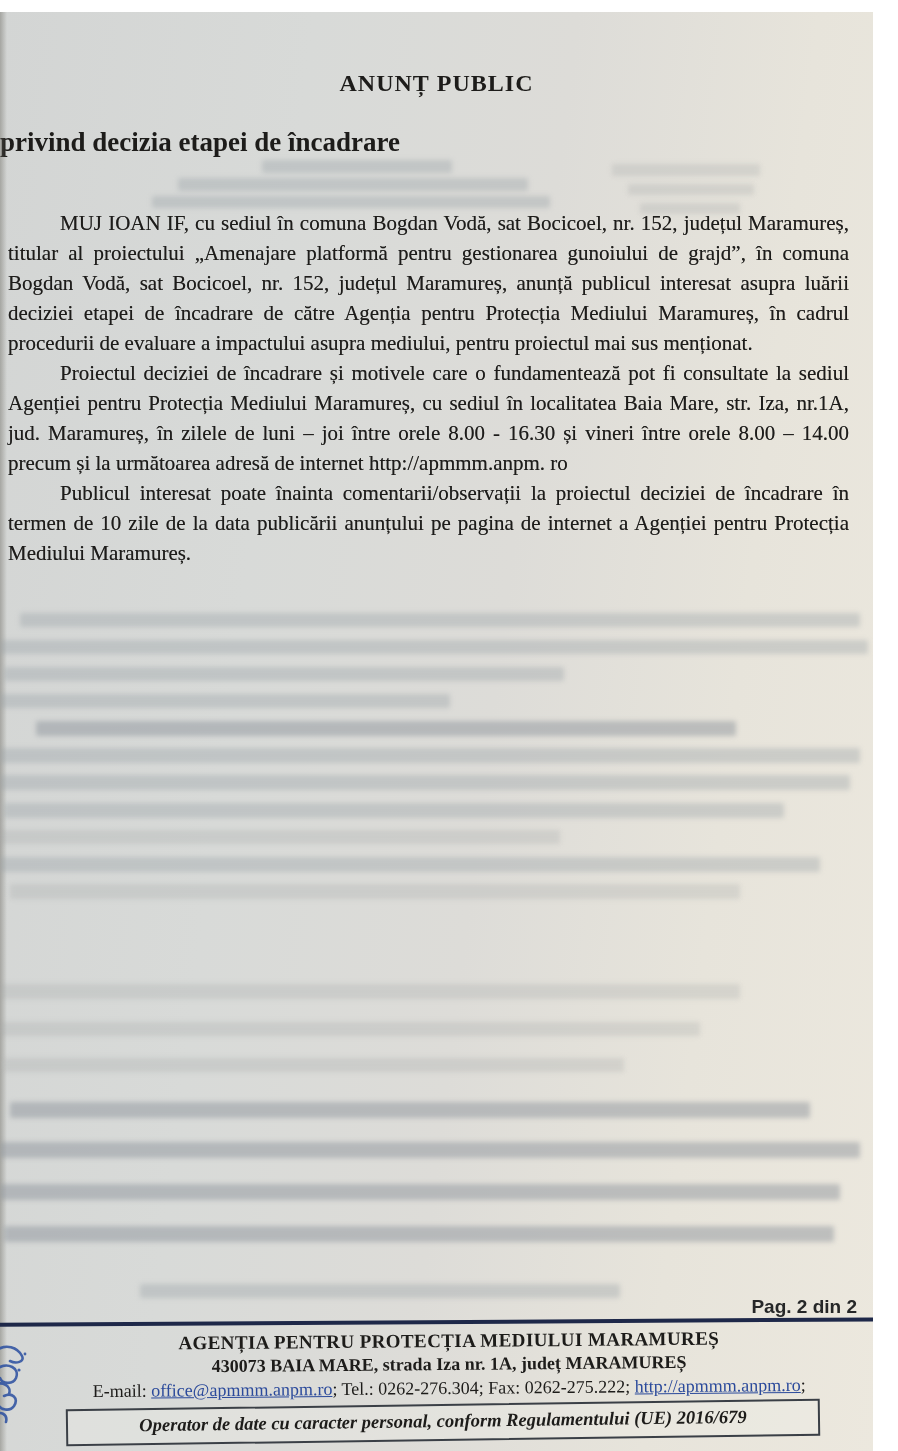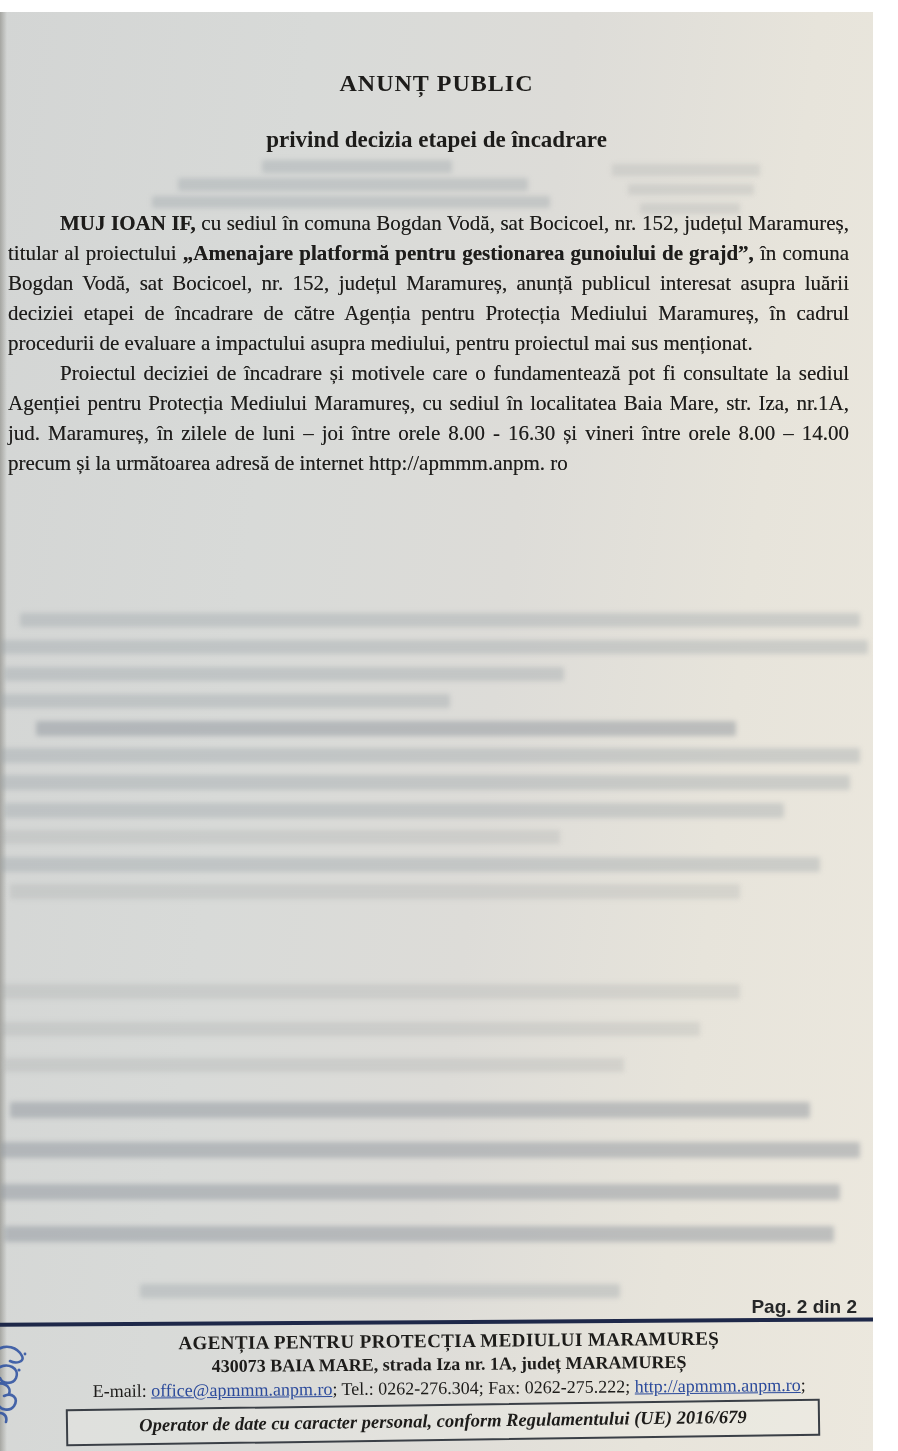--- a/index.html
+++ b/index.html
@@ -15,32 +15,32 @@
   .page::before{ 
     content:"";position:absolute;left:0;top:0;width:7px;height:100%;
     background:linear-gradient(90deg,rgba(110,108,100,0.45),rgba(110,108,100,0));
     pointer-events:none;
   }
   .title{
     text-align:center;margin:0;padding-top:58px;
     font-size:24px;font-weight:bold;letter-spacing:1px;
   }
   .subtitle{
-    text-align:center;margin:0;padding-top:30px;
-    font-size:23px;font-weight:bold;
+    margin:0;padding-top:30px;
+    font-size:27px;font-weight:bold;
   }
   .body-text{
     position:absolute;left:8px;right:24px;top:196px;
     font-size:21px;line-height:30px;
   }
   .body-text p{
     margin:0;text-align:justify;text-indent:52px;
     text-shadow:0 0 0.6px rgba(20,20,20,0.55);
   }
-  .b{font-weight:bold;}
+  .b{font-weight:normal;}
   .u{}
   
   .ghost{
     position:absolute;border-radius:2px;
     background:rgba(148,155,160,0.34);
     filter:blur(2.6px);
   }
   .ghost.dark{background:rgba(135,142,150,0.45);}
   .ghost.light{background:rgba(158,162,164,0.26);}
   
@@ -86,20 +86,21 @@
   <div class="ghost" style="left:262px;top:148px;width:190px;height:13px;"></div>
   <div class="ghost" style="left:178px;top:166px;width:350px;height:13px;"></div>
   <div class="ghost" style="left:152px;top:184px;width:398px;height:12px;"></div>
   <div class="ghost light" style="left:612px;top:152px;width:148px;height:12px;"></div>
   <div class="ghost light" style="left:628px;top:172px;width:126px;height:11px;"></div>
   <div class="ghost light" style="left:640px;top:191px;width:100px;height:11px;"></div>
 
   <div class="body-text">
     <p><span class="b">MUJ IOAN IF,</span><span> cu sediul în comuna Bogdan Vodă, sat Bocicoel, nr. 152, județul Maramureș, titular al proiectului </span><span class="b">„Amenajare platformă pentru gestionarea gunoiului de grajd”,</span><span> în comuna Bogdan Vodă, sat Bocicoel, nr. 152, județul Maramureș, anunță publicul interesat asupra luării deciziei etapei de încadrare de către Agenția pentru Protecția Mediului Maramureș, în cadrul procedurii de evaluare a impactului asupra mediului, pentru proiectul mai sus menționat.</span></p>
     <p><span>Proiectul deciziei de încadrare și motivele care o fundamentează pot fi consultate la sediul Agenției pentru Protecția Mediului Maramureș, cu sediul în localitatea Baia Mare, str. Iza, nr.1A, jud. Maramureș, în zilele de luni – joi între orele 8.00 - 16.30 și vineri între orele 8.00 – 14.00 precum și la următoarea adresă de internet </span><span class="u">http://apmmm.anpm. ro</span></p>
+    <p><span>Publicul interesat poate înainta comentarii/observații la proiectul deciziei de încadrare în termen de 10 zile de la data publicării anunțului pe pagina de internet a Agenției pentru Protecția Mediului Maramureș.</span></p>
   </div>
 
   <div class="ghost" style="left:20px;top:601px;width:840px;height:14px;"></div>
   <div class="ghost" style="left:0px;top:628px;width:868px;height:14px;"></div>
   <div class="ghost" style="left:4px;top:655px;width:560px;height:14px;"></div>
   <div class="ghost" style="left:0px;top:682px;width:450px;height:14px;"></div>
   <div class="ghost dark" style="left:36px;top:709px;width:700px;height:15px;"></div>
   <div class="ghost" style="left:0px;top:736px;width:860px;height:15px;"></div>
   <div class="ghost" style="left:0px;top:763px;width:850px;height:15px;"></div>
   <div class="ghost" style="left:4px;top:791px;width:780px;height:15px;"></div>

